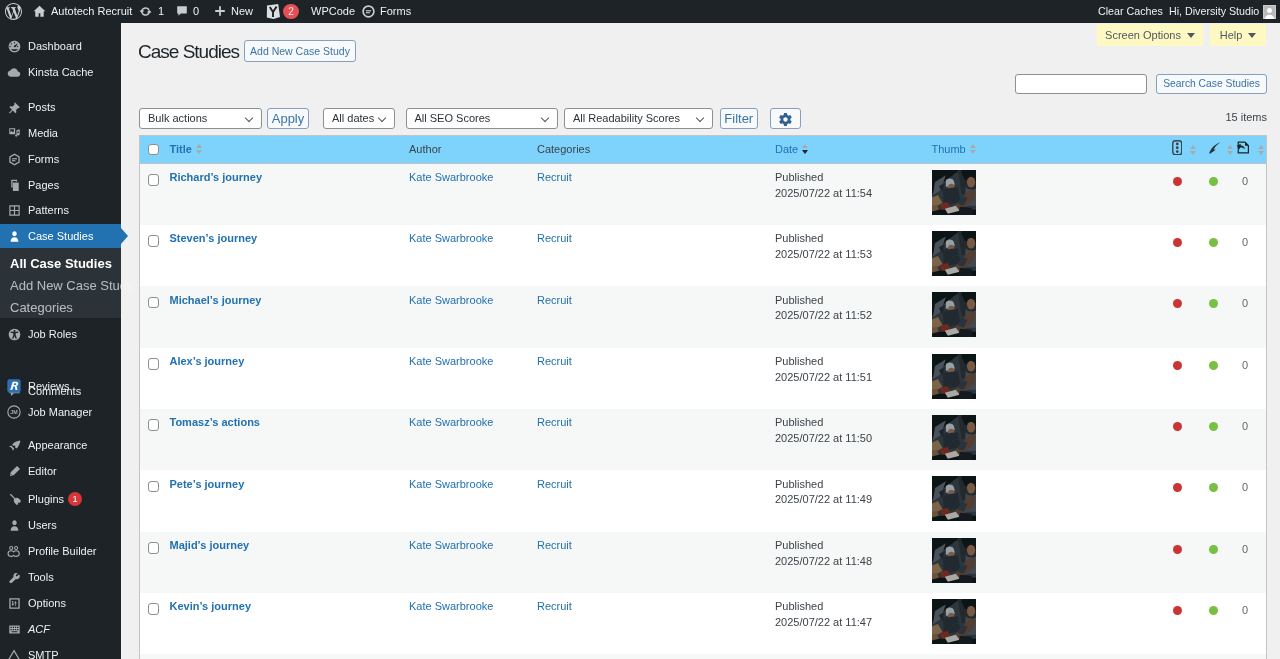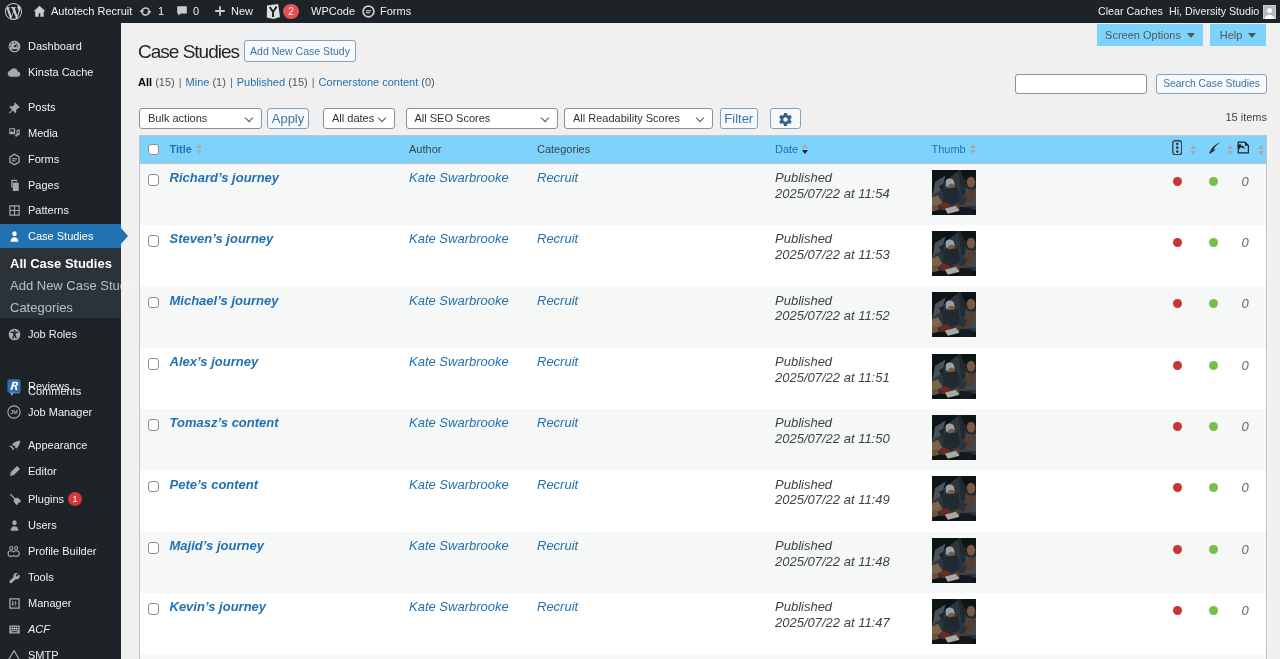--- a/index.html
+++ b/index.html
@@ -20,21 +20,21 @@
   .mi .lb { position:absolute; left:28px; top:50%; transform:translateY(-50%); white-space:nowrap; }
   .mi svg { display:block; }
   .mi.cur { background:#2271b1; color:#fff; }
   .arrowr { position:absolute; left:121px; top:228px; width:0; height:0; border:8px solid transparent; border-left:7px solid #2271b1; border-right:0; margin-top:0; }
   .submenu { position:absolute; left:0; top:248px; width:121px; height:70px; background:#2c3338; }
   .smi { position:absolute; left:10px; height:22px; line-height:22px; color:rgba(240,246,252,.7); font-size:13px; white-space:nowrap; }
   .smi.cur { color:#fff; font-weight:bold; }
   .badge { display:inline-block; background:#d63638; color:#fff; border-radius:8px; min-width:14px; height:14px; line-height:14px; text-align:center; font-size:9px; padding:0 2px; margin-left:4px; vertical-align:1px; }
 
   
-  .tab { position:absolute; background:#7dd3fc; color:#50575e; font-size:11px; text-align:center; height:22px; line-height:22px; top:24px; }
+  .tab { position:absolute; background:#fef9c3; color:#50575e; font-size:11px; text-align:center; height:22px; line-height:22px; top:24px; }
   .caret { display:inline-block; width:0; height:0; border-left:4px solid transparent; border-right:4px solid transparent; border-top:5px solid #50575e; margin-left:6px; vertical-align:1px; }
   h1 { position:absolute; left:138px; top:41px; font-size:19px; font-weight:400; color:#1d2327; letter-spacing:-1px; }
   .btn { position:absolute; background:#f8f9fa; border:1px solid #84a0bd; border-radius:3px; color:#3b74a7; font-size:13px; text-align:center; }
   .links { position:absolute; left:138px; top:76px; font-size:11px; color:#50575e; white-space:nowrap; }
   .links a { color:#2271b1; text-decoration:none; }
   .links .sep { color:#646970; padding:0 4px; }
   .links b { color:#000; }
   input.search { position:absolute; left:1015px; top:74px; width:132px; height:20px; border:1px solid #8c8f94; border-radius:3px; background:#fff; }
 
   select, .sel { position:absolute; top:108px; height:21px; background:#fff; border:1px solid #8c8f94; border-radius:3px; font-size:11px; color:#2c3338; line-height:19px; padding-left:8px; }
@@ -57,21 +57,21 @@
   .sort i { display:block; width:0; height:0; border-left:3.5px solid transparent; border-right:3.5px solid transparent; }
   .sort .u { border-bottom:4.5px solid #a7aaad; margin-bottom:2px; }
   .sort .d { border-top:4.5px solid #a7aaad; }
   .sort .df { border-top:4.5px solid #1d2327; }
   .c-title { left:30px; font-weight:bold; }
   .c-author { left:269.5px; }
   .c-cats { left:397.5px; }
   .c-date { left:635.5px; }
   .c-thumb { left:792px; }
   .row a { color:#2271b1; text-decoration:none; }
-  .rt { position:absolute; top:6.5px; font-size:13px; line-height:15.5px; white-space:nowrap;font-style:italic; }
+  .rt { position:absolute; top:6.5px; font-size:11px; line-height:15.5px; white-space:nowrap; }
   .thumb { position:absolute; left:792px; top:6px; width:44.5px; height:45px; }
   .dot { position:absolute; width:9px; height:9px; border-radius:50%; top:13px; }
   .dot.red { left:1033px; background:#ca3433; }
   .dot.grn { left:1069.5px; background:#77c043; }
   .zero { position:absolute; left:1095.5px; top:10px; width:20px; text-align:center; color:#646970; }
 </style>
 </head>
 <body>
 <div class="page">
 
@@ -279,21 +279,21 @@
           </svg>
         </span>
         <span class="lb">Tools</span>
       </div>
       <div class="mi" style="top:590px;">
         <span class="ic">
           <svg width="13" height="13" viewBox="0 0 20 20">
             <path fill="#a7aaad" d="M2 2 h16 v16 H2 Z M4 4 v12 h12 V4 Z M6 6 h2 v4 h1 v2 H8 v2 H7 v-2 H6 v-2 h1 Z M11 6 h1 v2 h1 v2 h-1 v4 h-1 v-4 h-1 V8 h1 Z" fill-rule="evenodd"></path>
           </svg>
         </span>
-        <span class="lb">Manager</span>
+        <span class="lb">Options</span>
       </div>
       <div class="mi" style="top:616px;font-style:italic;">
         <span class="ic">
           <svg width="13" height="13" viewBox="0 0 20 20">
             <path fill="#a7aaad" d="M2 4 h16 v12 H2 Z M3.8 5.8 v2 h2 v-2 Z M7.2 5.8 v2 h2 v-2 Z M10.6 5.8 v2 h2 v-2 Z M14 5.8 v2 h2.2 v-2 Z M3.8 9.2 v2 h2 v-2 Z M7.2 9.2 v2 h2 v-2 Z M10.6 9.2 v2 h2 v-2 Z M14 9.2 v2 h2.2 v-2 Z M5.5 12.6 v1.6 h9 v-1.6 Z"></path>
           </svg>
         </span>
         <span class="lb">ACF</span>
       </div>
       <div class="mi" style="top:642px;">
@@ -316,21 +316,20 @@
       <div class="smi" style="top:275px;">Add New Case Study</div>
       <div class="smi" style="top:297px;">Categories</div>
     </div>
 
   <div class="tab" style="left:1097px;width:106px;">Screen Options<span class="caret"></span></div>
   <div class="tab" style="left:1210px;width:56px;">Help<span class="caret"></span></div>
 
   <h1>Case Studies</h1>
   <div class="btn" style="left:244px;top:40px;width:112px;height:22px;line-height:20px;font-size:10.5px;">Add New Case Study</div>
 
-  <div class="links"><b>All</b> <span style="color:#50575e">(15)</span><span class="sep">|</span><a href="#">Mine</a> <span style="color:#50575e">(1)</span><span class="sep">|</span><a href="#">Published</a> <span style="color:#50575e">(15)</span><span class="sep">|</span><a href="#">Cornerstone content</a> <span style="color:#50575e">(0)</span></div>
 
   <input class="search" type="text" style="">
   <div class="btn" style="left:1156px;top:74px;width:111px;height:20px;line-height:18px;font-size:10.3px;">Search Case Studies</div>
 
   <div class="sel" style="left:139px;width:123px;">Bulk actions<span class="chev"></span></div>
   <div class="btn" style="left:267px;top:108px;width:42px;height:21px;line-height:19px;">Apply</div>
   <div class="sel" style="left:323px;width:71.5px;">All dates<span class="chev"></span></div>
   <div class="sel" style="left:405.5px;width:152px;">All SEO Scores<span class="chev"></span></div>
   <div class="sel" style="left:564px;width:149px;">All Readability Scores<span class="chev"></span></div>
   <div class="btn" style="left:720px;top:108px;width:37.5px;height:21px;line-height:19px;">Filter</div>
@@ -422,34 +421,34 @@
           <span class="rt c-date">Published<br>2025/07/22 at 11:51</span>
           <svg class="thumb" viewBox="0 0 45 45">
             <use href="#thumbpic"></use>
           </svg>
           <span class="dot red"></span>
           <span class="dot grn"></span>
           <span class="rt zero">0</span>
         </div>
         <div class="row alt">
           <span class="cb"></span>
-          <span class="rt c-title"><a href="#">Tomasz’s content</a></span>
+          <span class="rt c-title"><a href="#">Tomasz’s actions</a></span>
           <span class="rt c-author"><a href="#">Kate Swarbrooke</a></span>
           <span class="rt c-cats"><a href="#">Recruit</a></span>
           <span class="rt c-date">Published<br>2025/07/22 at 11:50</span>
           <svg class="thumb" viewBox="0 0 45 45">
             <use href="#thumbpic"></use>
           </svg>
           <span class="dot red"></span>
           <span class="dot grn"></span>
           <span class="rt zero">0</span>
         </div>
         <div class="row">
           <span class="cb"></span>
-          <span class="rt c-title"><a href="#">Pete’s content</a></span>
+          <span class="rt c-title"><a href="#">Pete’s journey</a></span>
           <span class="rt c-author"><a href="#">Kate Swarbrooke</a></span>
           <span class="rt c-cats"><a href="#">Recruit</a></span>
           <span class="rt c-date">Published<br>2025/07/22 at 11:49</span>
           <svg class="thumb" viewBox="0 0 45 45">
             <use href="#thumbpic"></use>
           </svg>
           <span class="dot red"></span>
           <span class="dot grn"></span>
           <span class="rt zero">0</span>
         </div>

